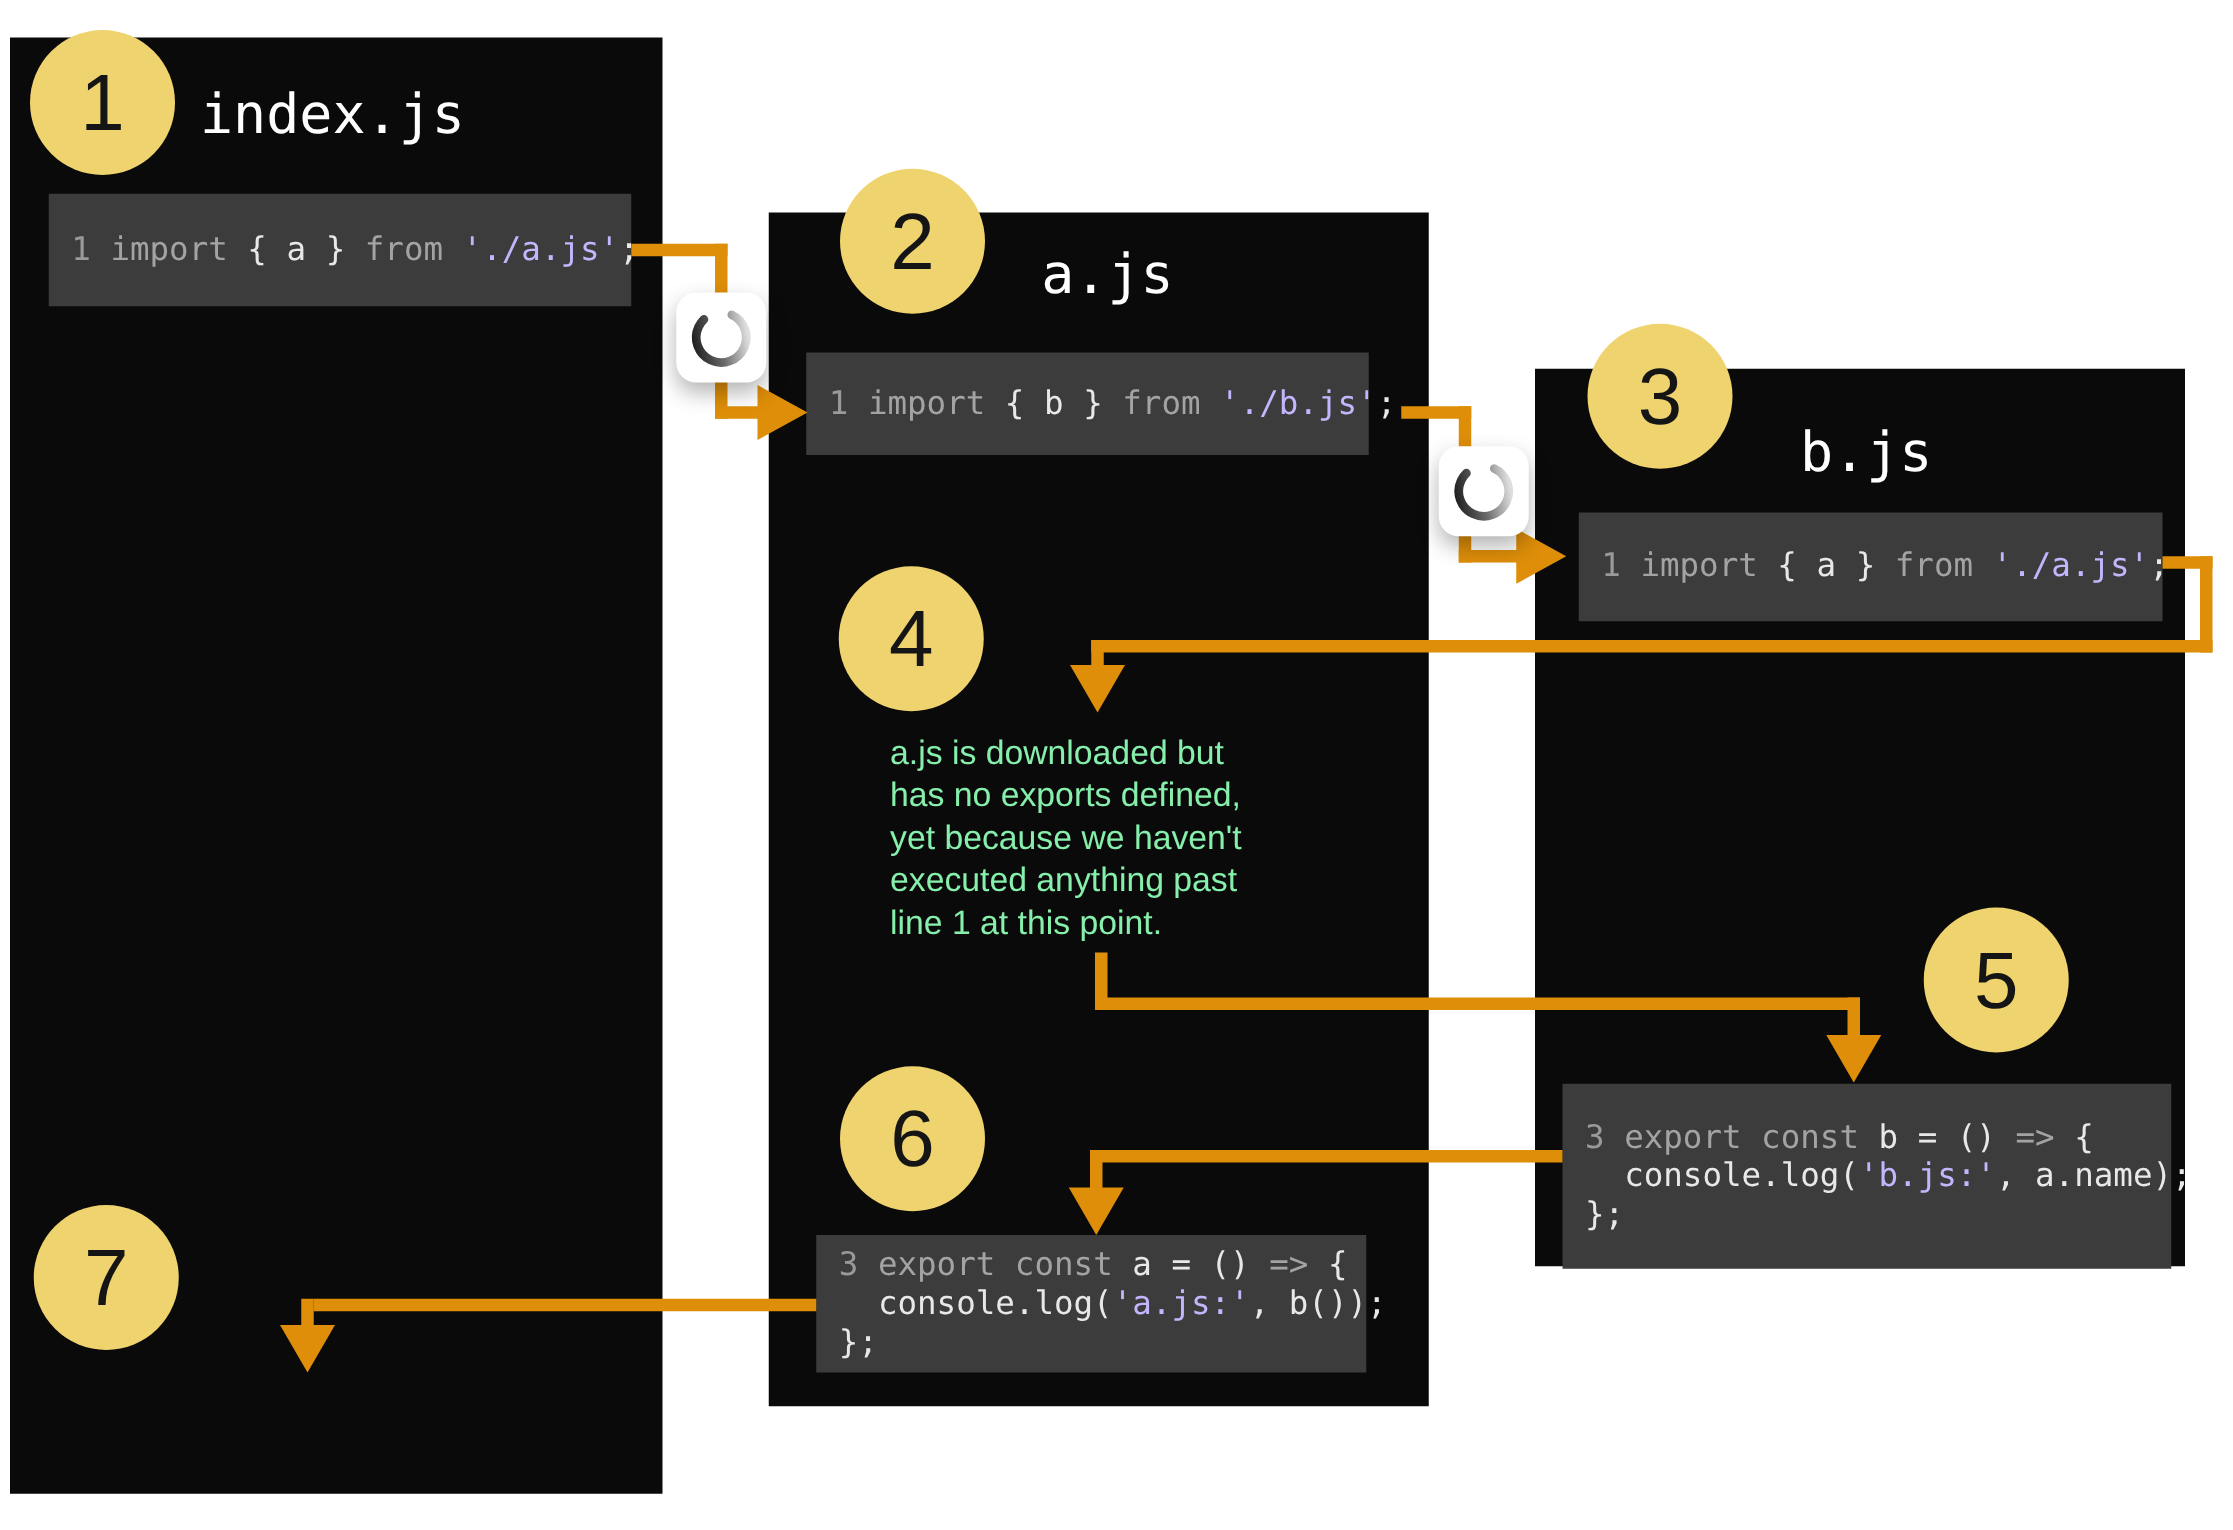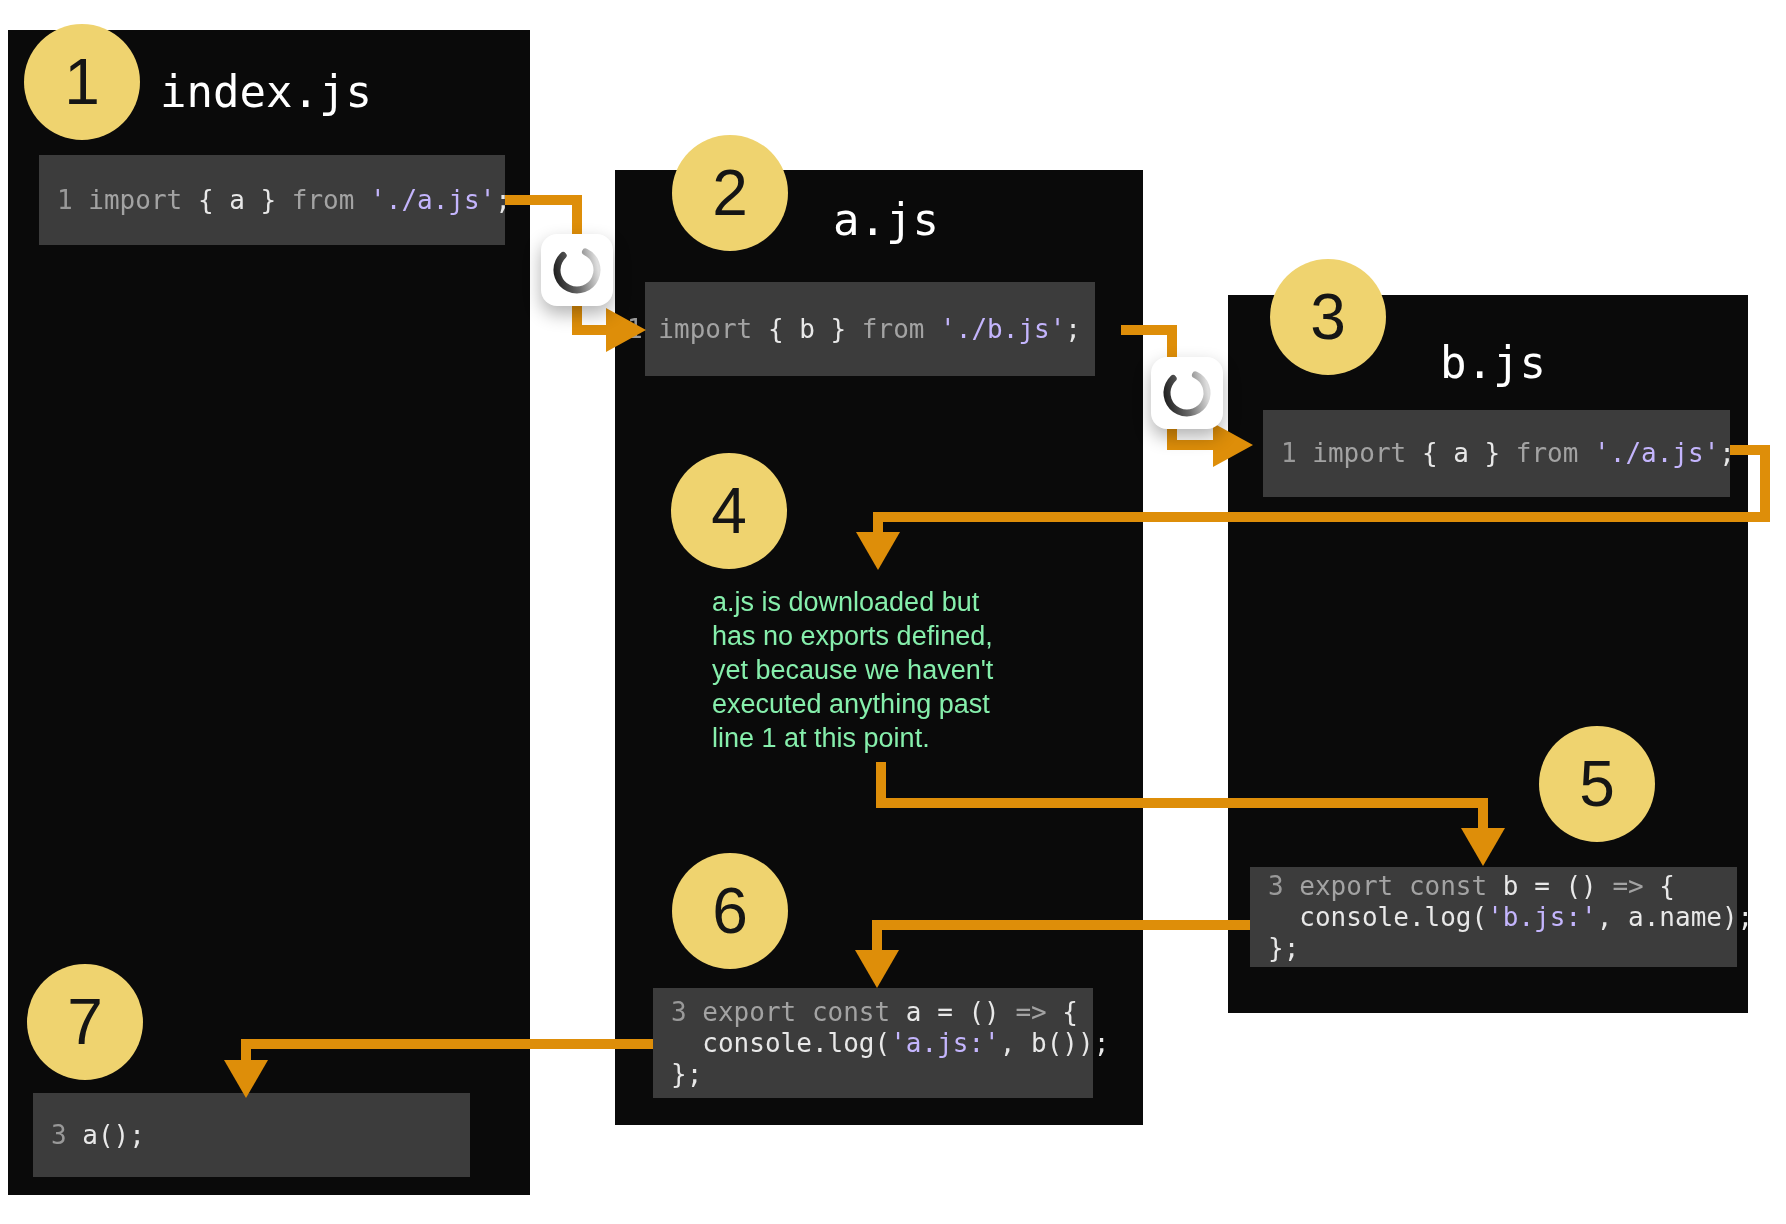--- a/index.html
+++ b/index.html
@@ -40,31 +40,28 @@
     <div class="badge" style="left:16px;top:-6px;">
       <span>1</span>
     </div>
     <div class="file-title" style="left:152px;top:36px;">index.js</div>
     <div class="code" style="left:31px;top:125px;width:466px;height:90px;">
       <pre><span class="tk-ln">1 </span><span class="tk-kw">import</span><span class="tk-pl"> { a } </span><span class="tk-kw">from</span><span class="tk-pl"> </span><span class="tk-str">'./a.js'</span><span class="tk-pl">;</span></pre>
     </div>
     <div class="badge" style="left:19px;top:934px;">
       <span>7</span>
     </div>
-    <div class="code" style="left:25px;top:1063px;width:437px;height:84px;">
-      <pre><span class="tk-ln">3 </span><span class="tk-pl">a();</span></pre>
-    </div>
   </div>
 
   <div class="panel" style="left:615px;top:170px;width:528px;height:955px;">
     <div class="badge" style="left:57px;top:-35px;">
       <span>2</span>
     </div>
     <div class="file-title" style="left:218px;top:24px;">a.js</div>
-    <div class="code" style="left:30px;top:112px;width:450px;height:94px;justify-content:flex-end;">
+    <div class="code" style="left:30px;top:112px;width:450px;height:82px;">
       <pre><span class="tk-ln">1 </span><span class="tk-kw">import</span><span class="tk-pl"> { b } </span><span class="tk-kw">from</span><span class="tk-pl"> </span><span class="tk-str">'./b.js'</span><span class="tk-pl">;</span></pre>
     </div>
     <div class="badge" style="left:56px;top:283px;">
       <span>4</span>
     </div>
     <div class="note" style="left:97px;top:415px;width:330px;">a.js is downloaded but
 has no exports defined,
 yet because we haven't
 executed anything past
 line 1 at this point.</div>
@@ -82,21 +79,21 @@
     <div class="badge" style="left:42px;top:-36px;">
       <span>3</span>
     </div>
     <div class="file-title" style="left:212px;top:42px;text-align:right;">b.js</div>
     <div class="code" style="left:35px;top:115px;width:467px;height:87px;">
       <pre><span class="tk-ln">1 </span><span class="tk-kw">import</span><span class="tk-pl"> { a } </span><span class="tk-kw">from</span><span class="tk-pl"> </span><span class="tk-str">'./a.js'</span><span class="tk-pl">;</span></pre>
     </div>
     <div class="badge" style="left:311px;top:431px;">
       <span>5</span>
     </div>
-    <div class="code" style="left:22px;top:572px;width:487px;height:100px;">
+    <div class="code" style="left:22px;top:572px;width:487px;height:148px;">
       <pre><span class="tk-ln">3 </span><span class="tk-kw">export</span><span class="tk-pl"> </span><span class="tk-kw">const</span><span class="tk-pl"> b = () </span><span class="tk-kw">=&gt;</span><span class="tk-pl"> {</span>
 <span class="tk-pl">  console.log(</span><span class="tk-str">'b.js:'</span><span class="tk-pl">, a.name);</span>
 <span class="tk-pl">};</span></pre>
     </div>
   </div>
 
   <div>
     <div class="seg" style="left:505px;top:195px;width:77px;height:10px;"></div>
     <div class="seg" style="left:572px;top:195px;width:10px;height:140px;"></div>
     <div class="seg" style="left:572px;top:325px;width:36px;height:10px;"></div>

